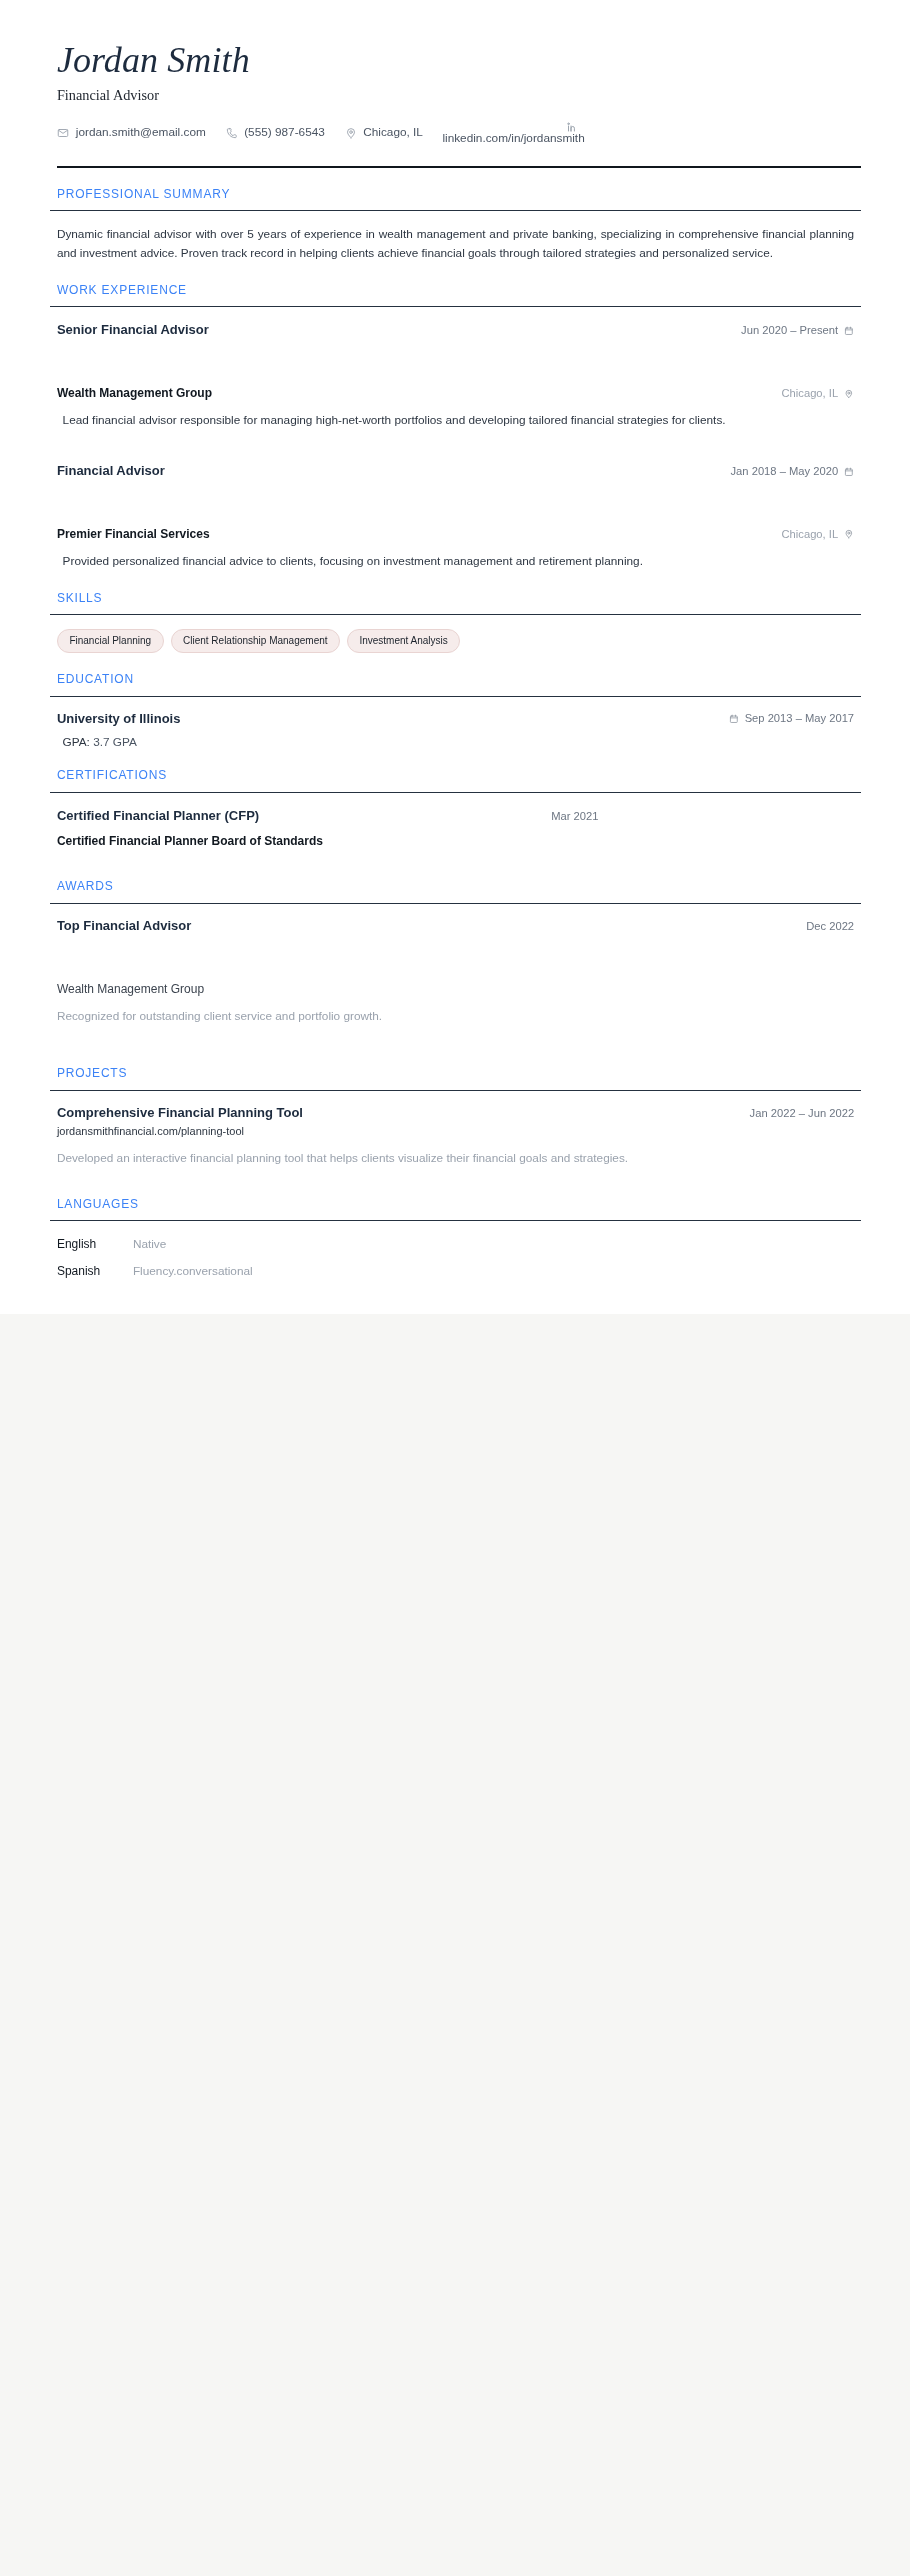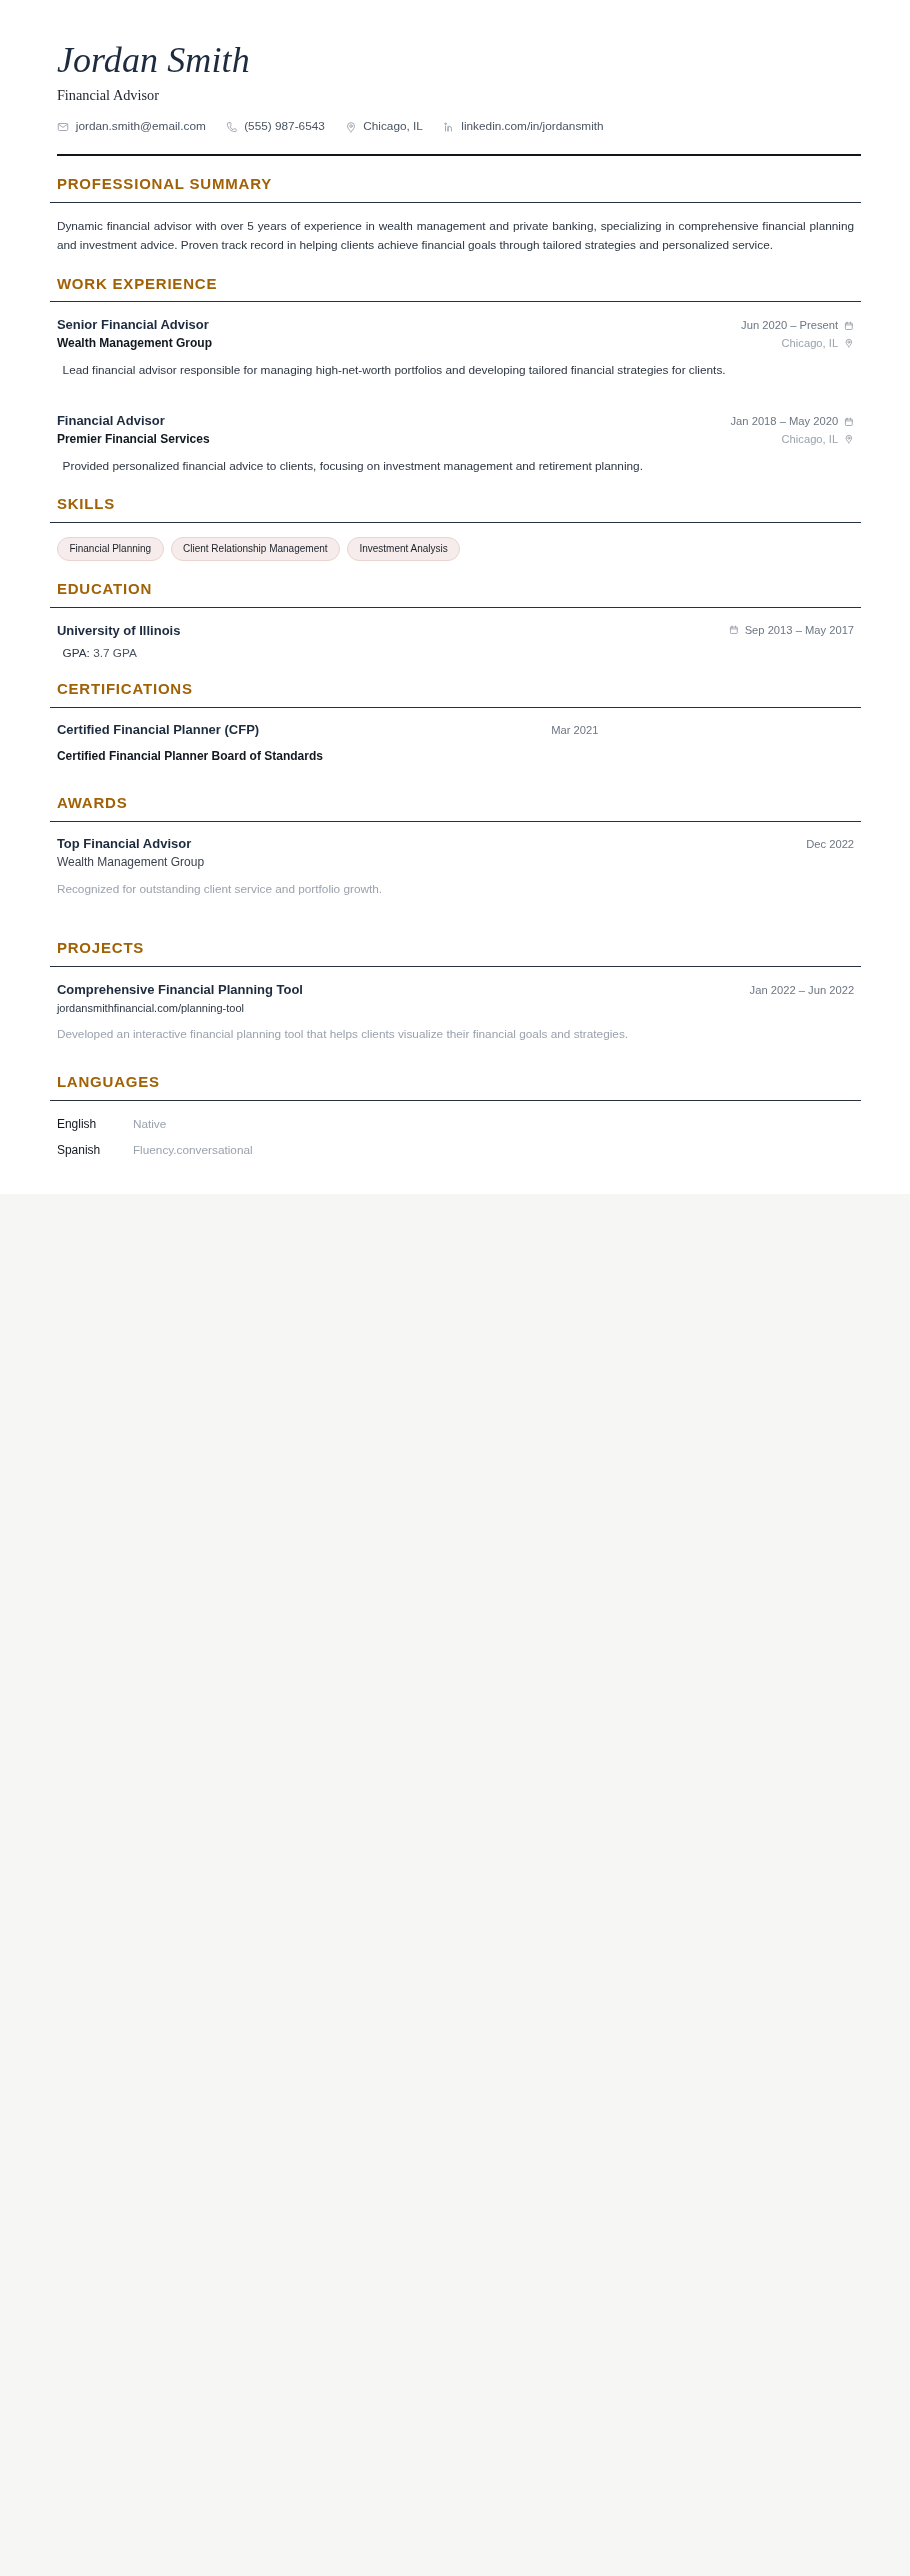--- a/index.html
+++ b/index.html
@@ -55,45 +55,45 @@
     font-size: 11.8px;
     color: #4a5462;
     line-height: 1;
   }
   .citem {
     display: inline-flex;
     align-items: flex-end;
     margin-right: 19.5px;
     white-space: nowrap;
   }
-  .citem:last-child { margin-right: 12px; }
+  .citem:last-child { margin-right: 12px; flex-direction: column; }
   .citem .ico {
     display: inline-flex;
     align-items: center;
     justify-content: center;
     width: 12.6px;
     height: 12.6px;
     margin-right: 6.3px;
     flex: 0 0 auto;
     color: #98a0ab;
   }
   .citem .ico svg { display: block; }
   .hdr-rule {
     border: 0;
     border-top: 2.9px solid #10161d;
     margin: 20.6px 0 0 0;
   }
 
   
   .section { padding-top: 20.6px; }
   .sec-title {
-    font-size: 15px;
-    font-weight: 700;
+    font-size: 12px;
+    font-weight: 400;
     letter-spacing: 0.8px;
-    color: #a16207;
+    color: #3b82f6;
     text-transform: uppercase;
     margin: 0 0 9.2px 0;
     line-height: 1.1;
     padding-left: 6.9px;
   }
   .sec-rule {
     border: 0;
     border-top: 1.5px solid #253140;
     margin: 0 0 13.8px 0;
   }
@@ -122,20 +122,21 @@
     font-size: 13px;
     font-weight: 700;
     color: #1d2b3e;
     line-height: 1.35;
   }
   .entry-sub {
     font-size: 12px;
     font-weight: 700;
     color: #111820;
     line-height: 1.5;
+    margin-top: 45px;
   }
   .entry-sub.light {
     font-weight: 400;
     color: #3b434e;
   }
   .entry-meta {
     font-size: 11.2px;
     color: #6d7683;
     display: inline-flex;
     align-items: center;

